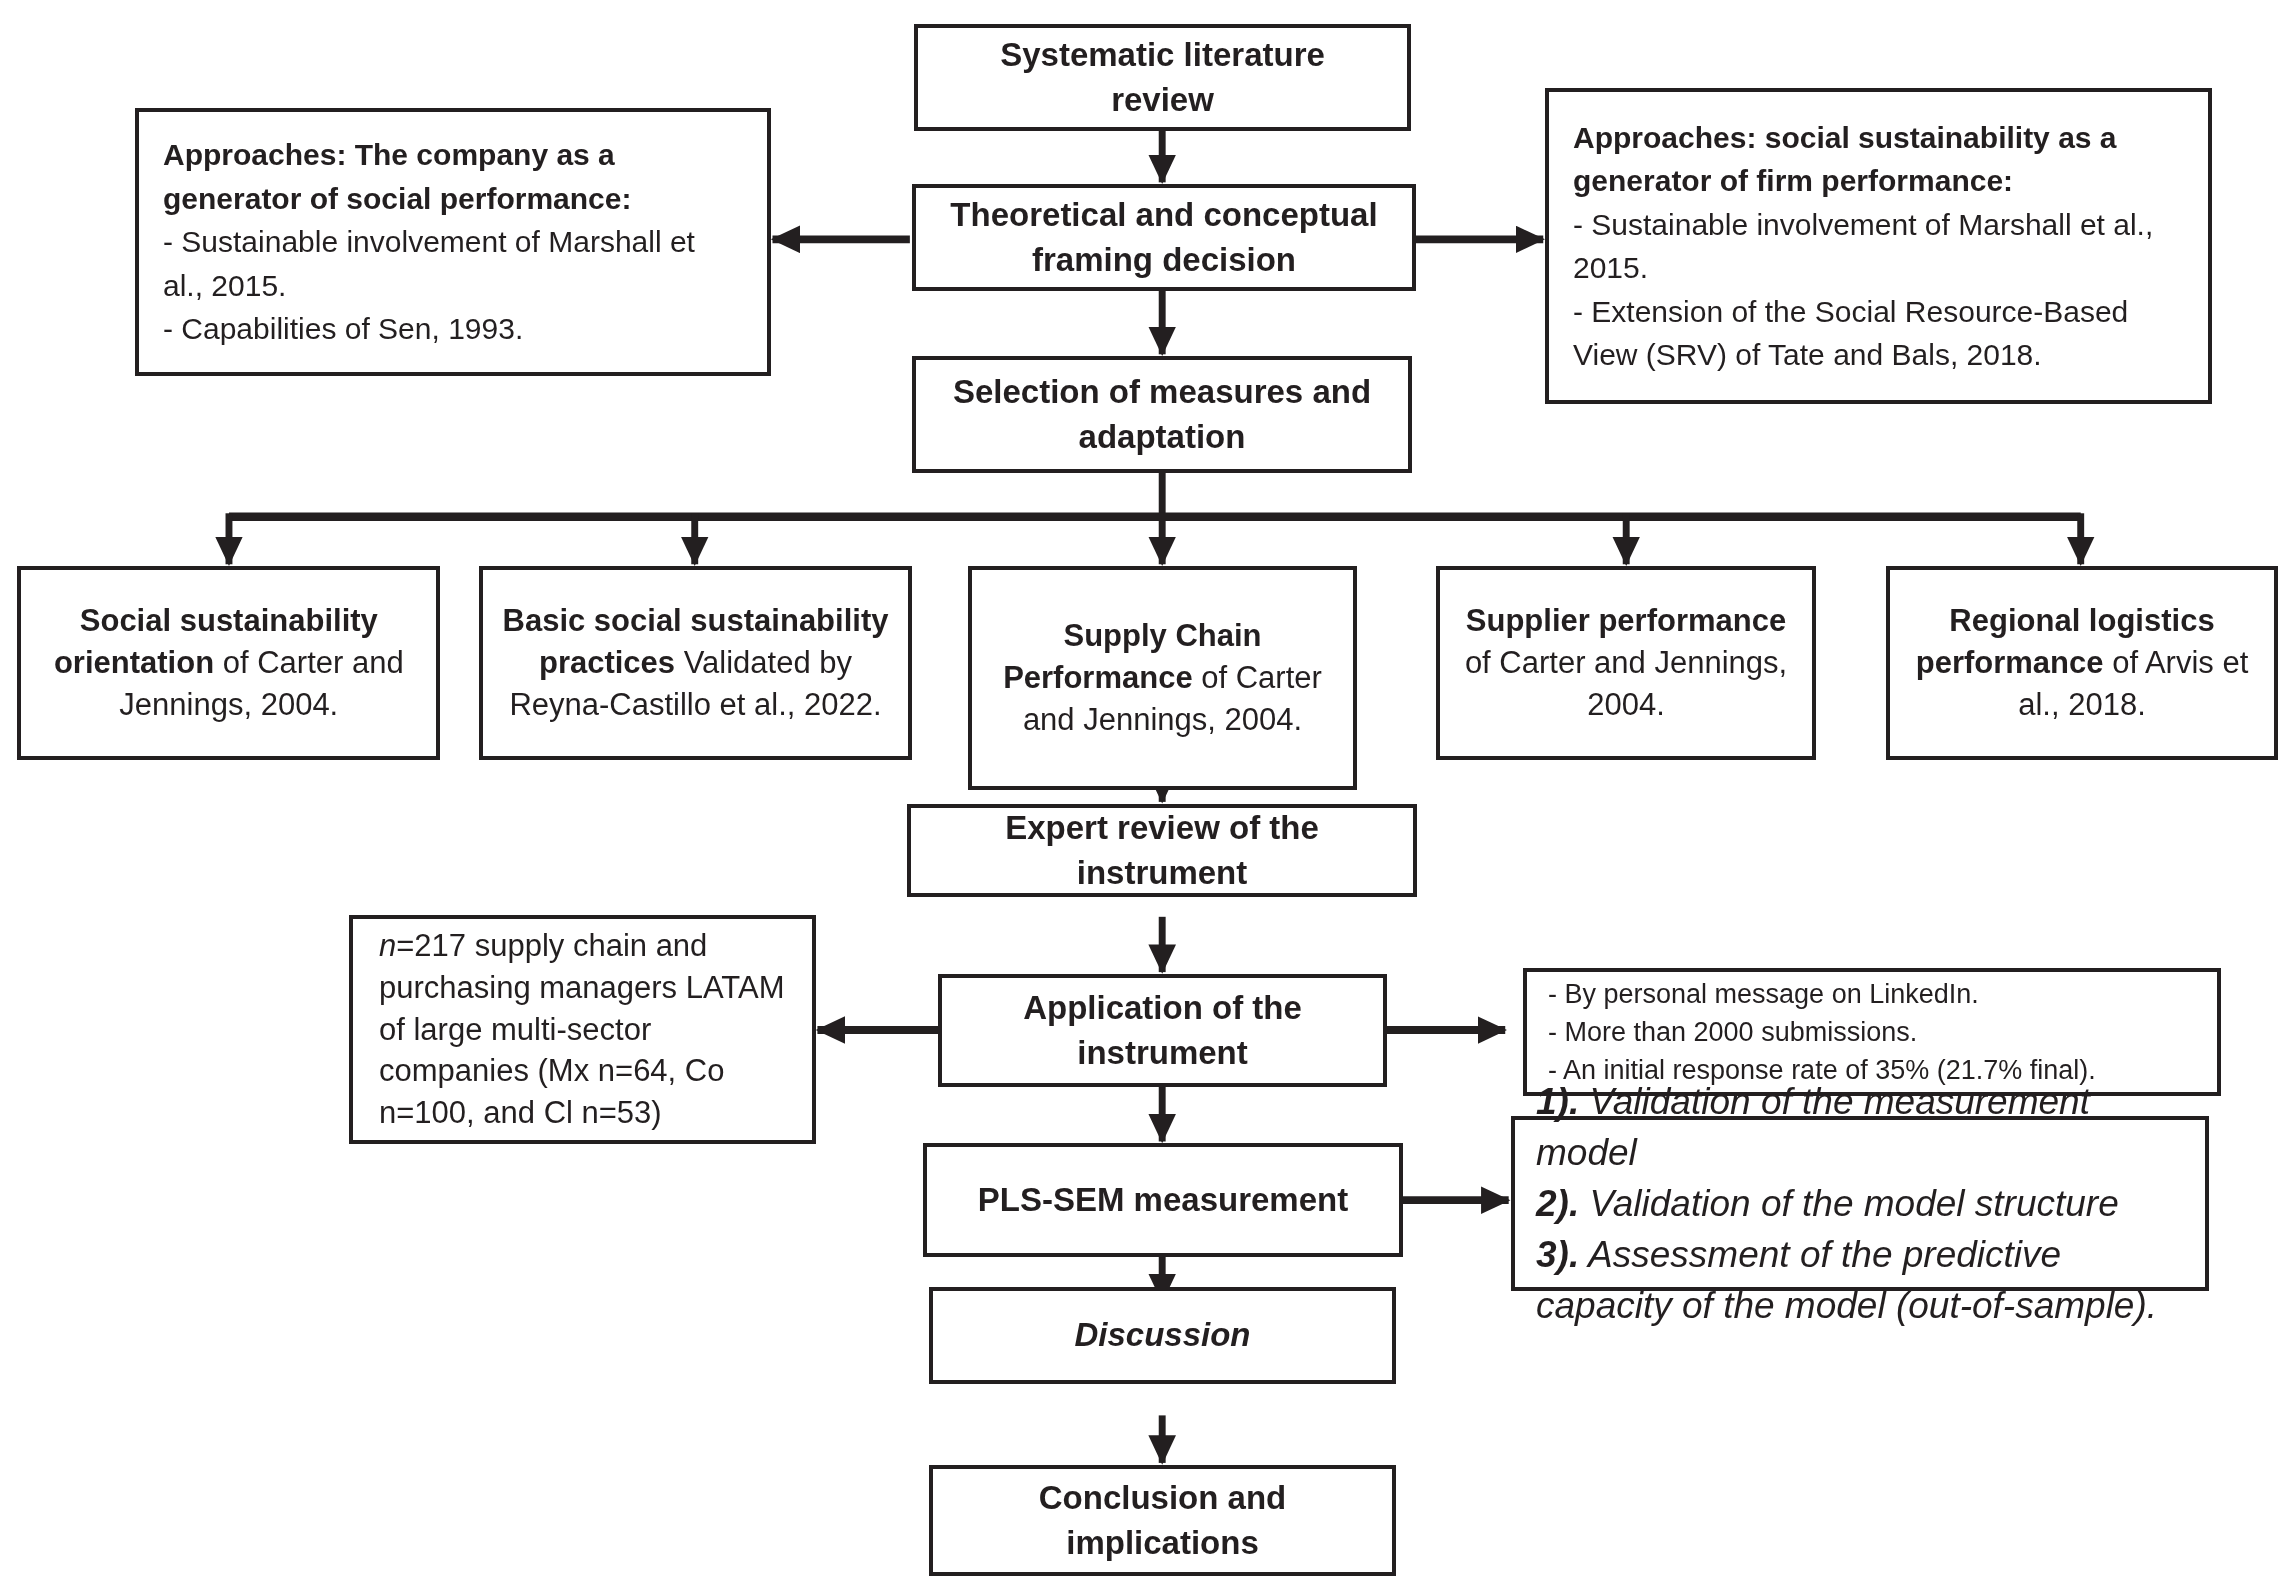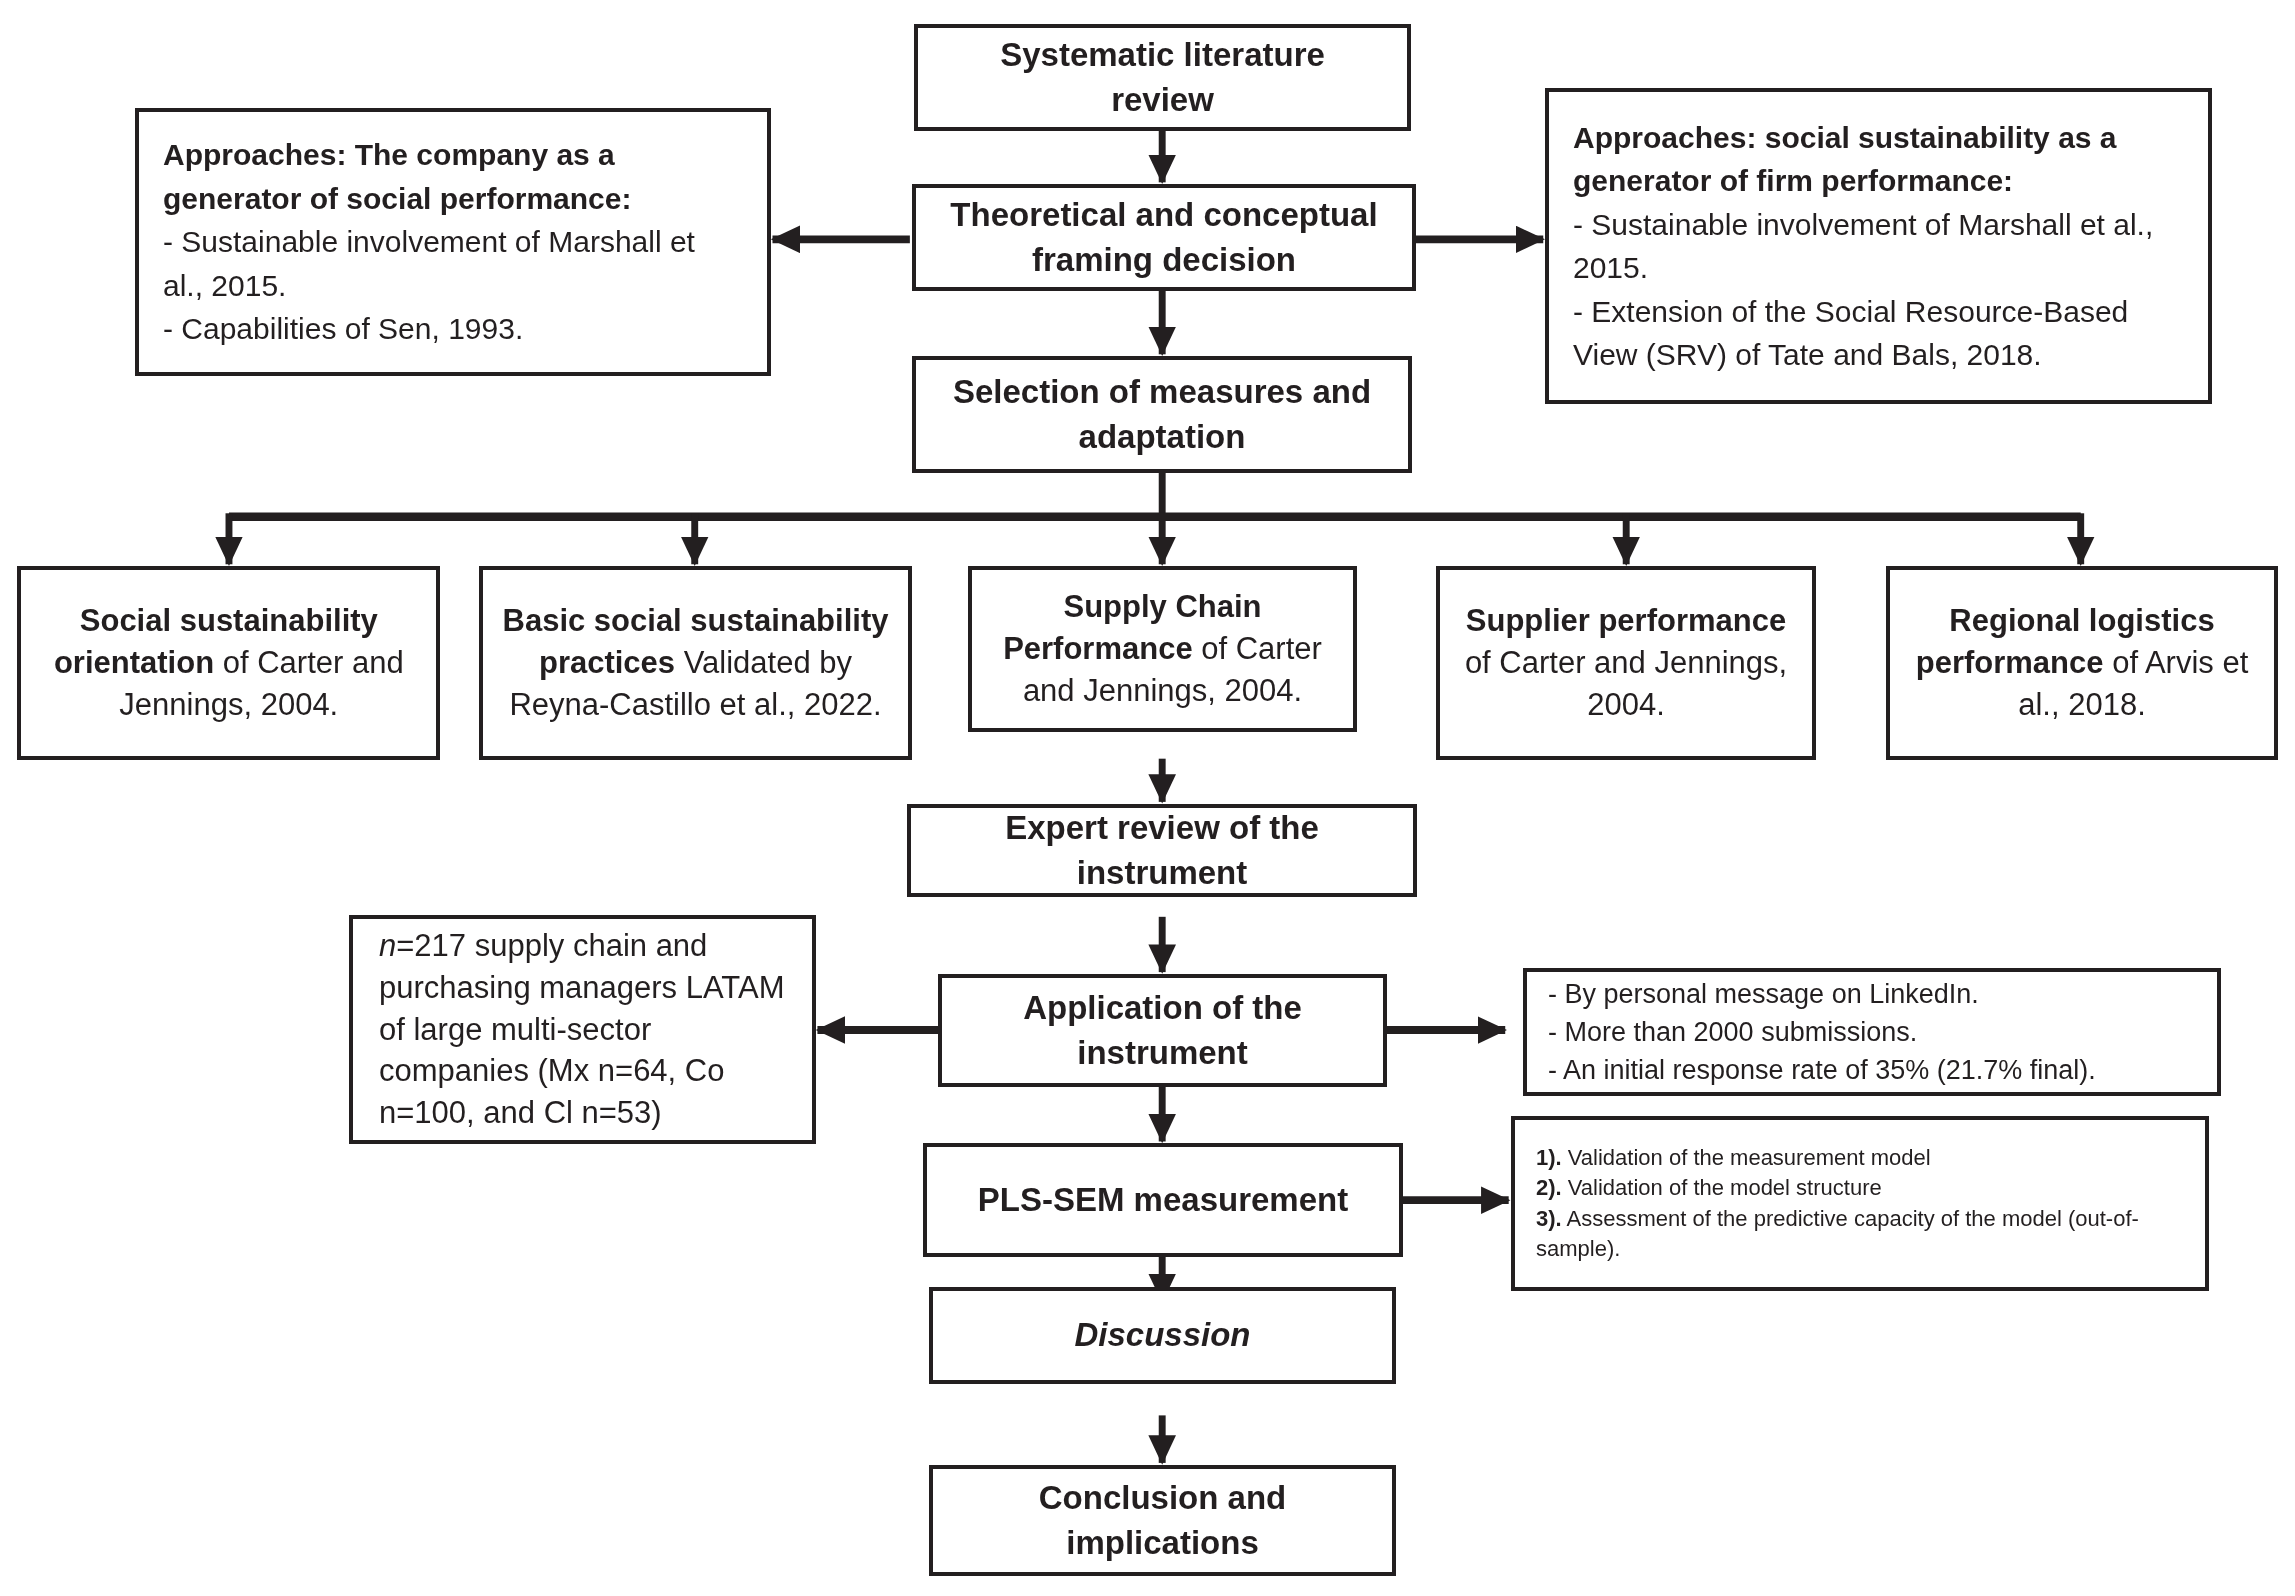--- a/index.html
+++ b/index.html
@@ -22,21 +22,21 @@
     font-weight:700; font-size:33px; line-height:1.35;
     white-space:pre-line; text-align:center;
   }
   .measure { padding:7px 14px; }
   .mlabel { font-size:31px; line-height:1.36; text-align:center; }
   .side { flex-direction:column; align-items:flex-start; justify-content:center; text-align:left; }
   .approach { font-size:30px; line-height:1.45; padding:17.3px 24px; }
   .approach .head { font-weight:700; }
   .samplebox { font-size:31px; line-height:1.35; padding:8.6px 26px; }
   .notesbox { font-size:27px; line-height:1.42; padding:7px 21px;margin-left:16px; }
-  .stepsbox { font-size:22px; line-height:1.38; padding:8.6px 21px; }
+  .stepsbox { font-size:37px; line-height:1.38; padding:8.6px 21px;font-style:italic; }
   .b { font-weight:700;text-align:right; }
   .i { font-style:italic; }
 </style>
 </head>
 <body>
 
 <div class="canvas">
 
   <svg class="connectors" viewBox="0 0 2656 1847">
     <defs>
@@ -100,21 +100,21 @@
       <span class="b">Social sustainability orientation</span><span> of Carter and Jennings, 2004.</span>
     </div>
   </div>
 
   <div class="box measure" style="left:479px; top:566px; width:433px; height:194px;">
     <div class="mlabel">
       <span class="b">Basic social sustainability practices</span><span> Validated by Reyna-Castillo et al., 2022.</span>
     </div>
   </div>
 
-  <div class="box measure" style="left:968px; top:566px; width:389px; height:166px;">
+  <div class="box measure" style="left:968px; top:566px; width:389px; height:224px;">
     <div class="mlabel">
       <span class="b">Supply Chain Performance</span><span> of Carter and Jennings, 2004.</span>
     </div>
   </div>
 
   <div class="box measure" style="left:1436px; top:566px; width:380px; height:194px;">
     <div class="mlabel">
       <span class="b">Supplier performance</span><span> of Carter and Jennings, 2004.</span>
     </div>
   </div>

